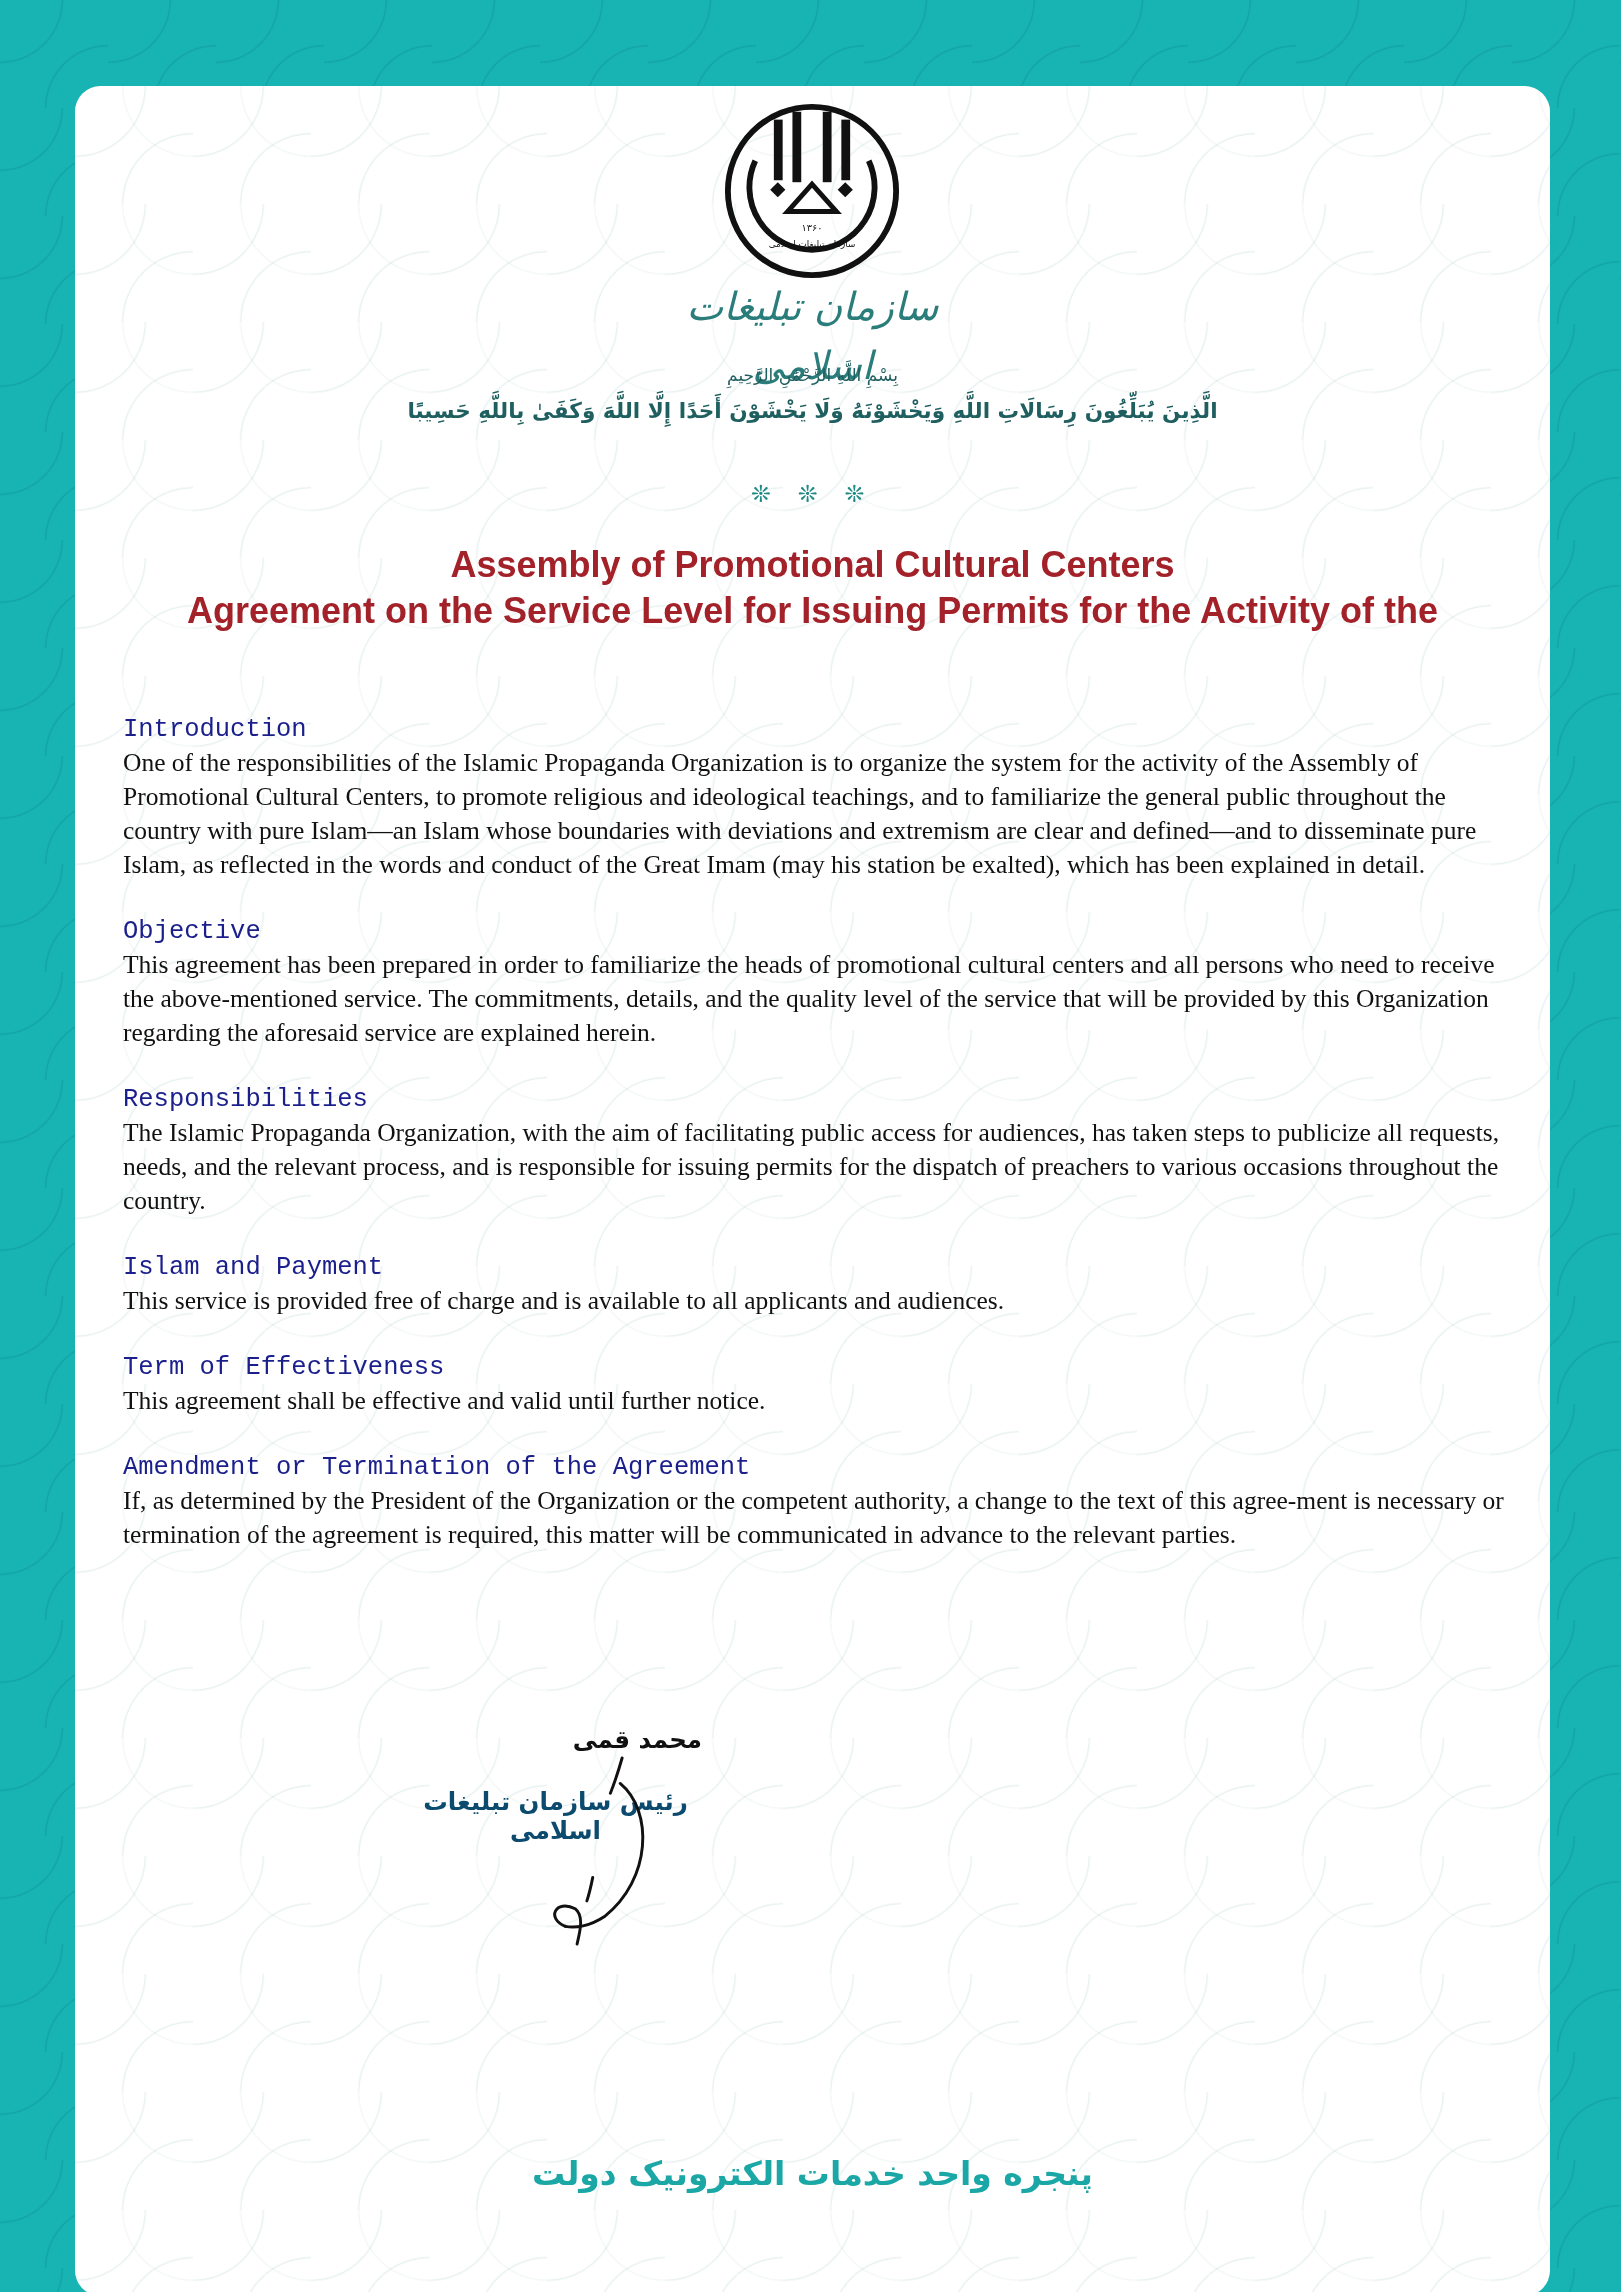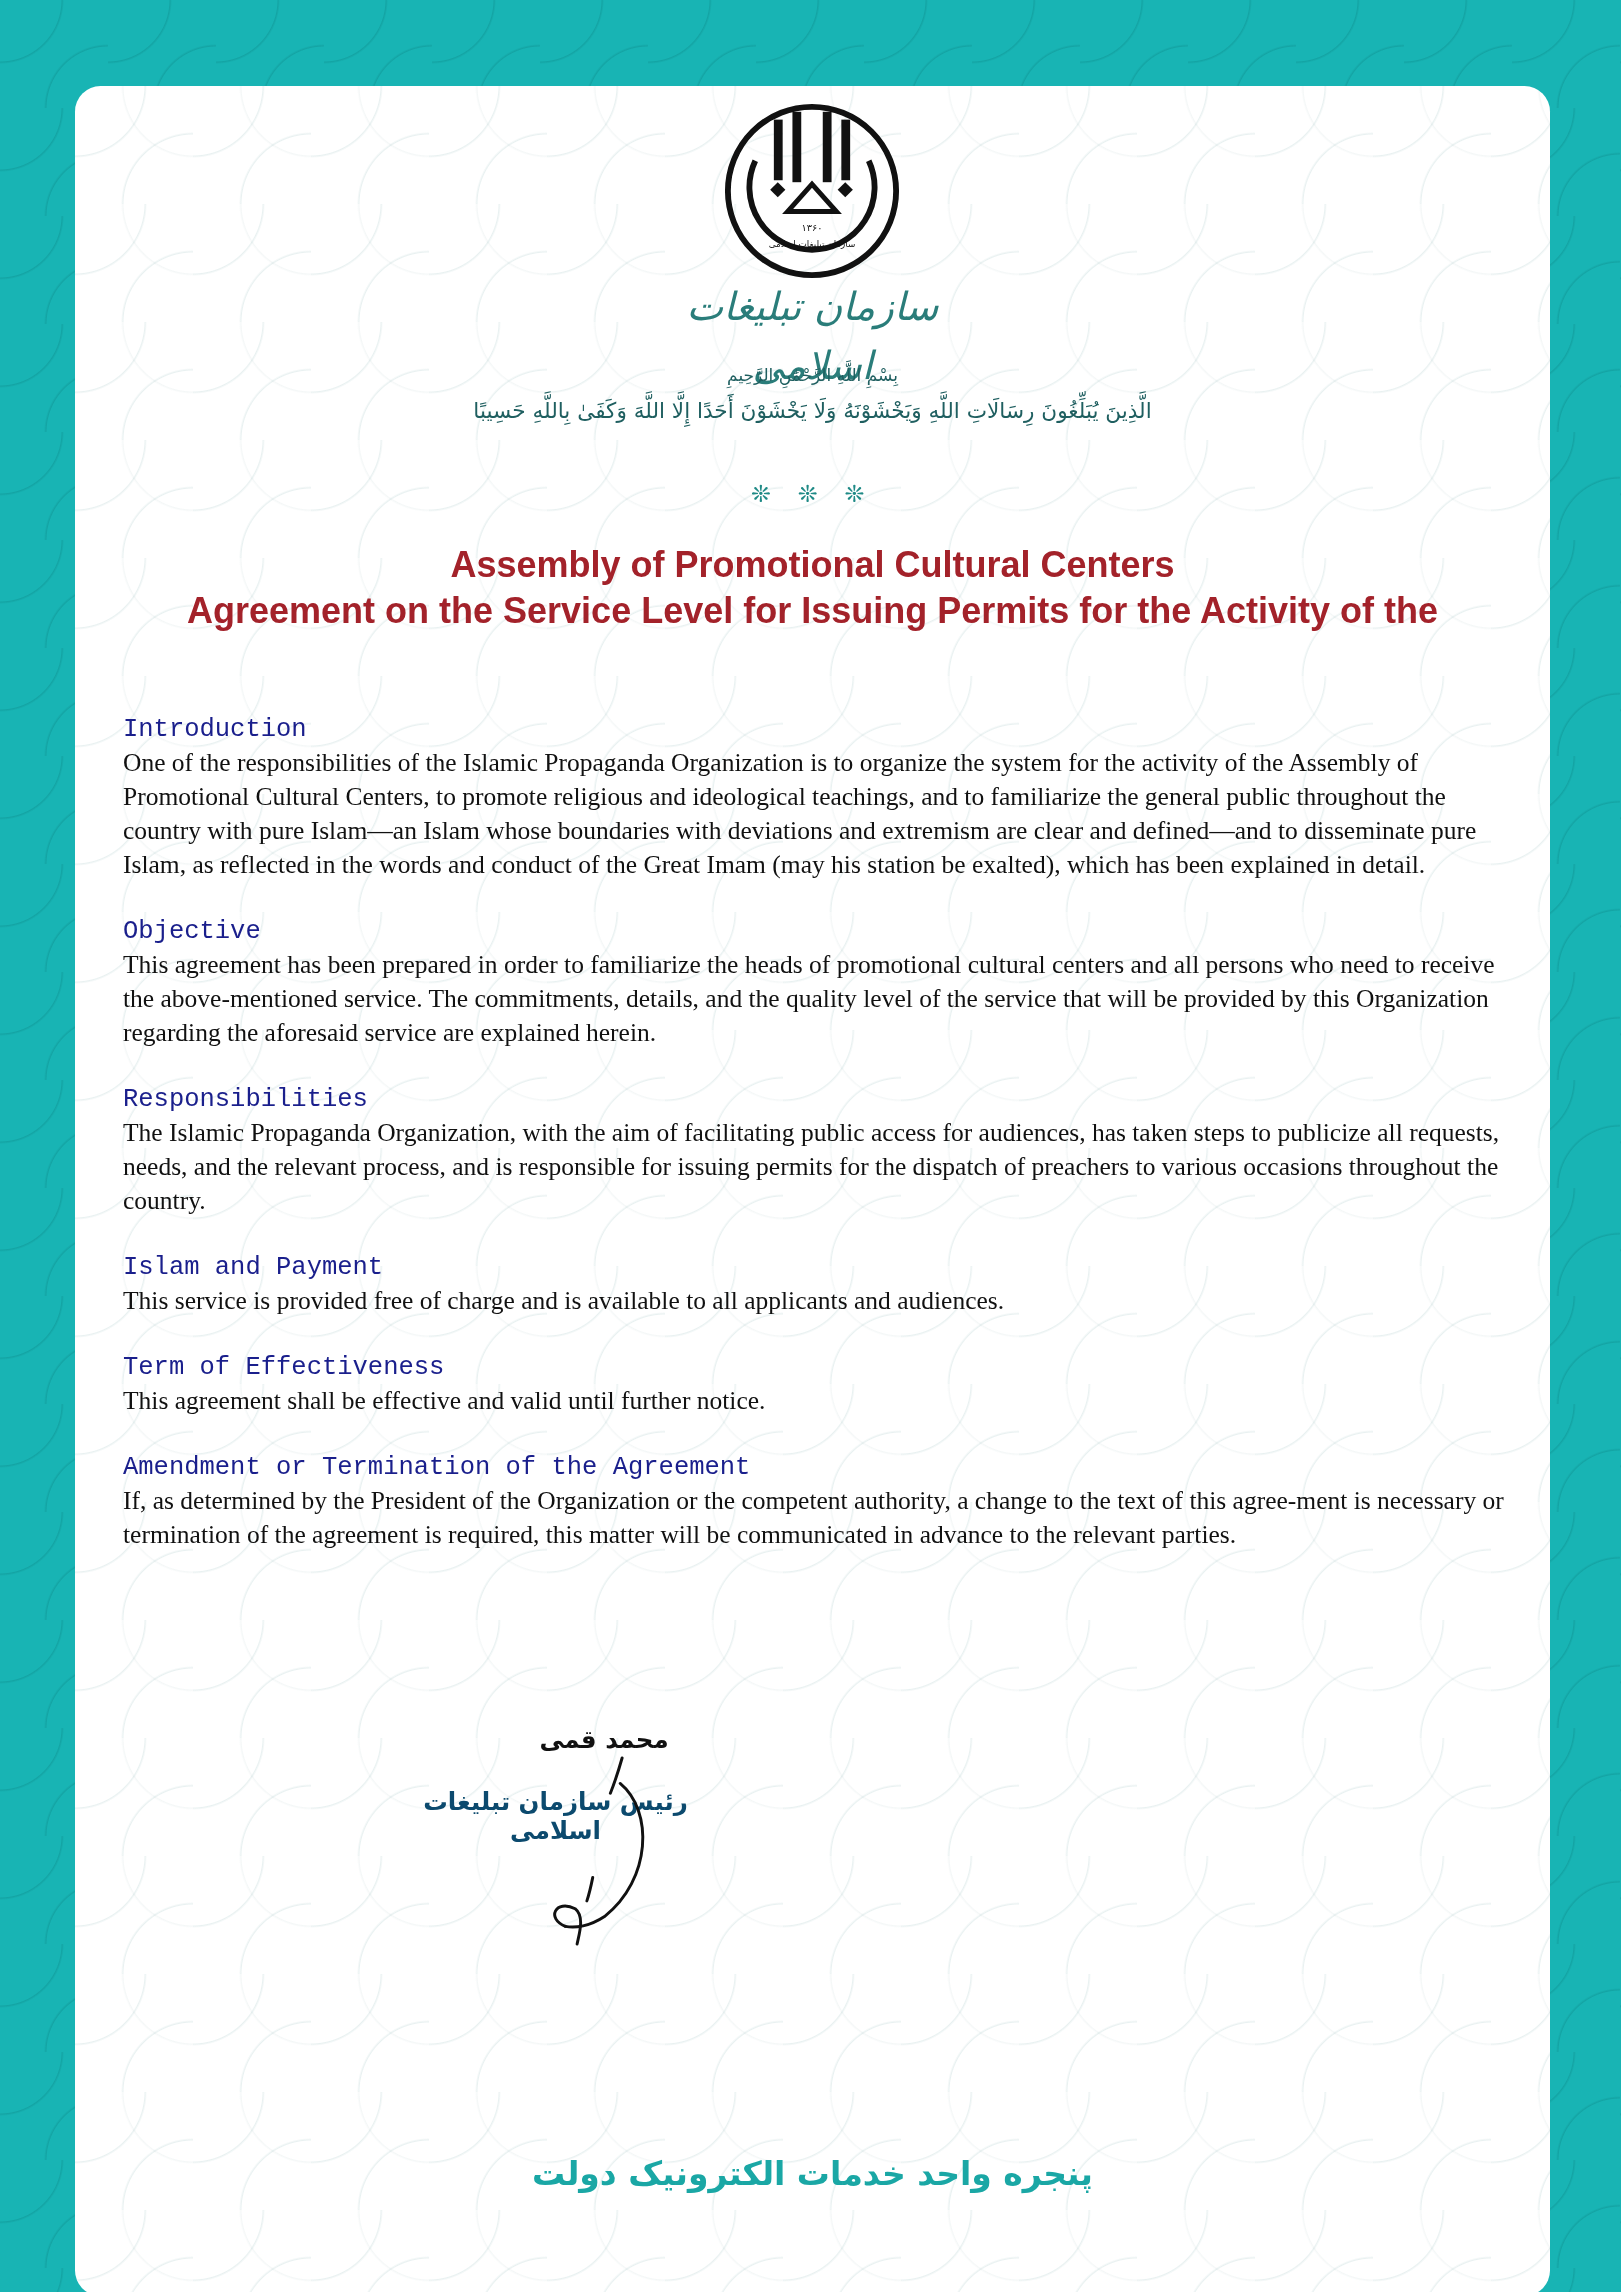--- a/index.html
+++ b/index.html
@@ -34,21 +34,21 @@
     position: absolute; left: 588px; top: 191px; width: 299px; height: 59px;
     text-align: center; color: #2a7d7a; font-size: 39px; line-height: 59px;
     font-family: "DejaVu Sans", sans-serif; font-style: italic; direction: rtl;
   }
   .basmala {
     position: absolute; left: 0; right: 0; top: 279px; text-align: center;
     color: #1f5f60; font-size: 17px; font-family: "DejaVu Sans", sans-serif; direction: rtl;
   }
   .verse {
     position: absolute; left: 0; right: 0; top: 312px; text-align: center;
-    color: #1f5f60; font-size: 21.6px; font-family: "DejaVu Sans", sans-serif; direction: rtl;
+    color: #1f5f60; font-size: 21.6px; font-family: "DejaVu Sans", sans-serif; direction: rtl; font-weight: bold;
   }
   .stars {
     position: absolute; left: 0; right: 0; top: 394px; text-align: center;
     color: #1f8a86; font-size: 23.5px; letter-spacing: 9.8px; font-family: "DejaVu Sans", sans-serif;
   }
   .title {
     position: absolute; left: 39px; right: 39px; top: 456px; text-align: center;
     color: #a3222a; font-family: "Liberation Sans", sans-serif; font-weight: bold;
     font-size: 36px; line-height: 46px;
   }
@@ -56,21 +56,21 @@
     position: absolute; left: 48px; width: 1382px; top: 627px;
     font-size: 25.5px; line-height: 34px; color: #111;
   }
   .section { margin-bottom: 33px; }
   .section h2 {
     margin: 0; font-weight: normal; font-size: 25.5px; line-height: 33px; color: #1a1f8c; font-family: Liberation Mono, monospace;
   }
   .section p { margin: 0; }
 
   .sig-name {
-    position: absolute; left: 431px; top: 1639px; width: 196px; text-align: center;
+    position: absolute; left: 431px; top: 1639px; width: 196px; text-align: right;
     font-family: "DejaVu Sans", sans-serif; font-weight: bold; font-size: 24.5px; direction: rtl; color: #111;
   }
   .sig-title {
     position: absolute; left: 314px; top: 1701px; width: 333px; text-align: center;
     font-family: "DejaVu Sans", sans-serif; font-weight: bold; font-size: 24.5px; direction: rtl; color: #0c4a6e;
   }
   .sig-scribble { position: absolute; left: 461px; top: 1666px; width: 137px; height: 196px; }
 
   .footer {
     position: absolute; left: 0; right: 0; top: 2068px; text-align: center;

